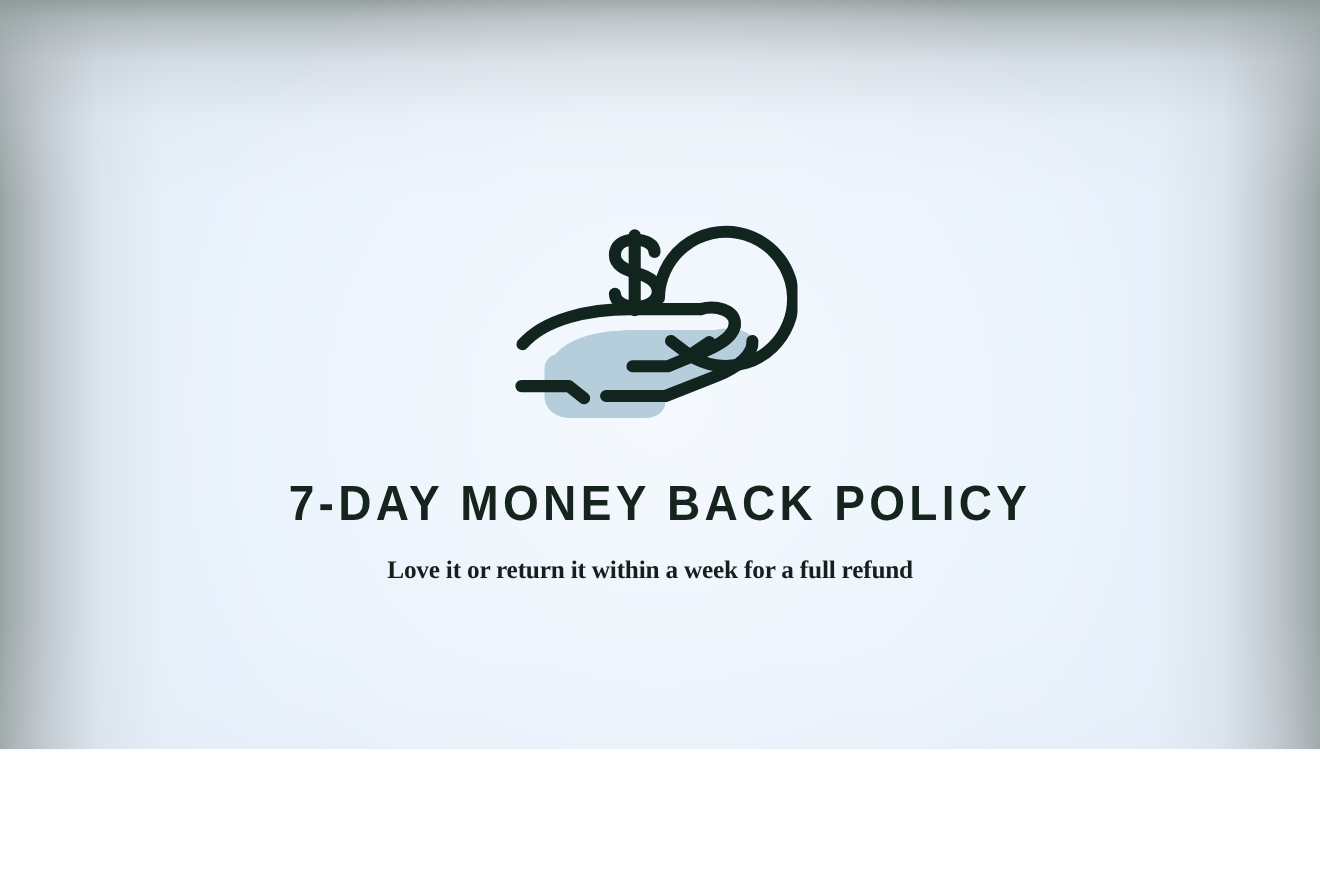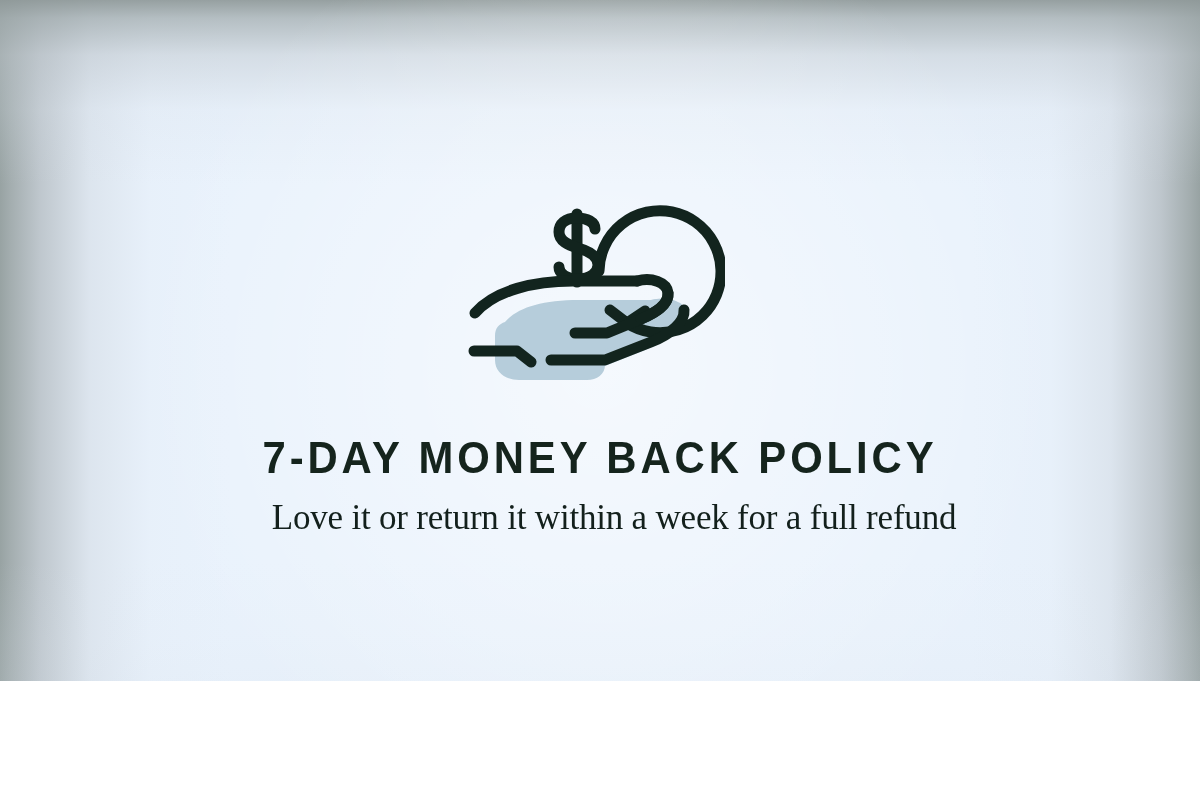--- a/index.html
+++ b/index.html
@@ -84,27 +84,27 @@
     font-family: "Liberation Sans Narrow", "Liberation Sans", sans-serif;
     font-weight: 700;
     font-size: 45px;
     letter-spacing: 4.2px;
     color: #15241d;
     transform: scaleX(0.93);
     white-space: nowrap;
   }
   .subtitle {
     position: absolute;
-    left: 257px;
+    left: 234px;
     top: 494px;
     width: 714px;
     text-align: center;
     font-family: "Liberation Serif", "DejaVu Serif", serif;
-    font-weight: 400;
-    font-size: 35px;
+    font-weight: 700;
+    font-size: 23px;
     line-height: 47px;
     color: #13201c;
     letter-spacing: -0.2px;
   }
 
   
   .footer {
     position: absolute;
     left: 0;
     top: 681px;

